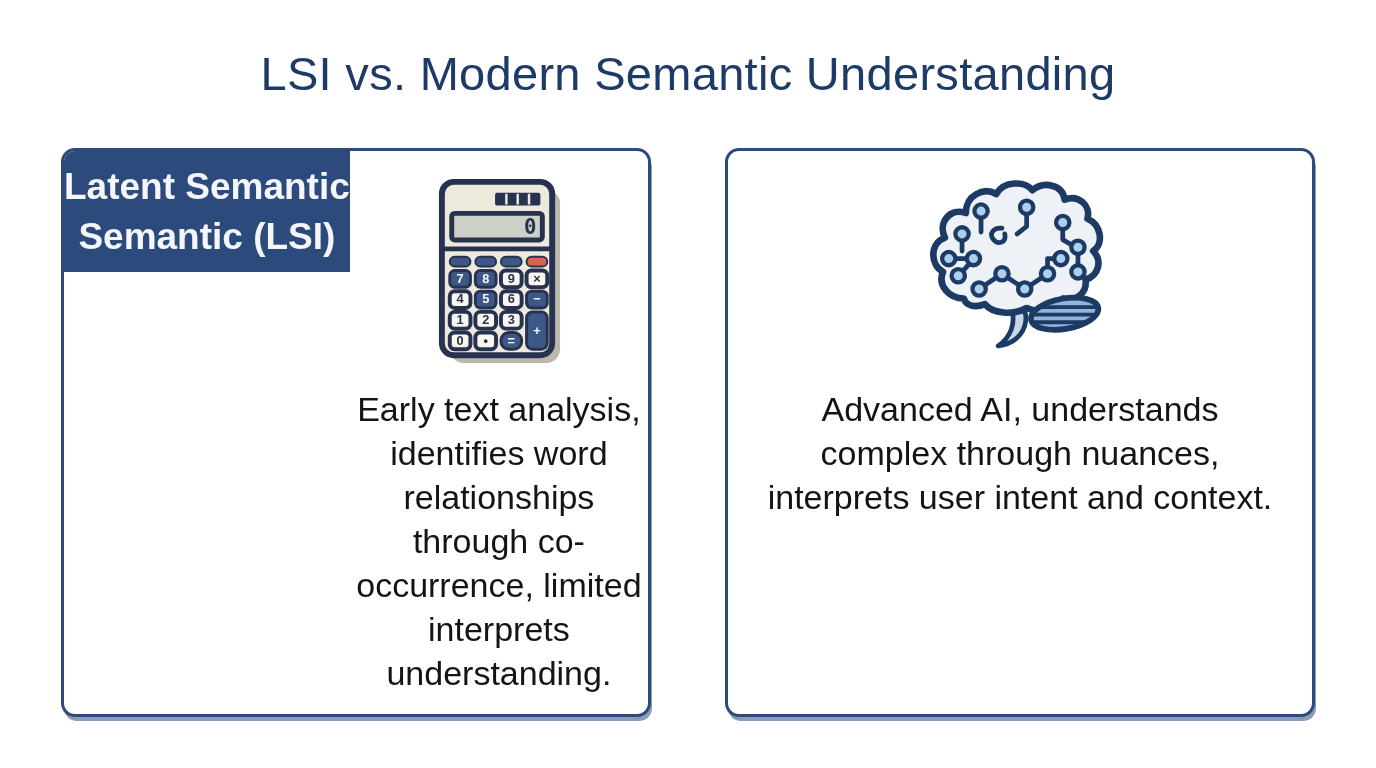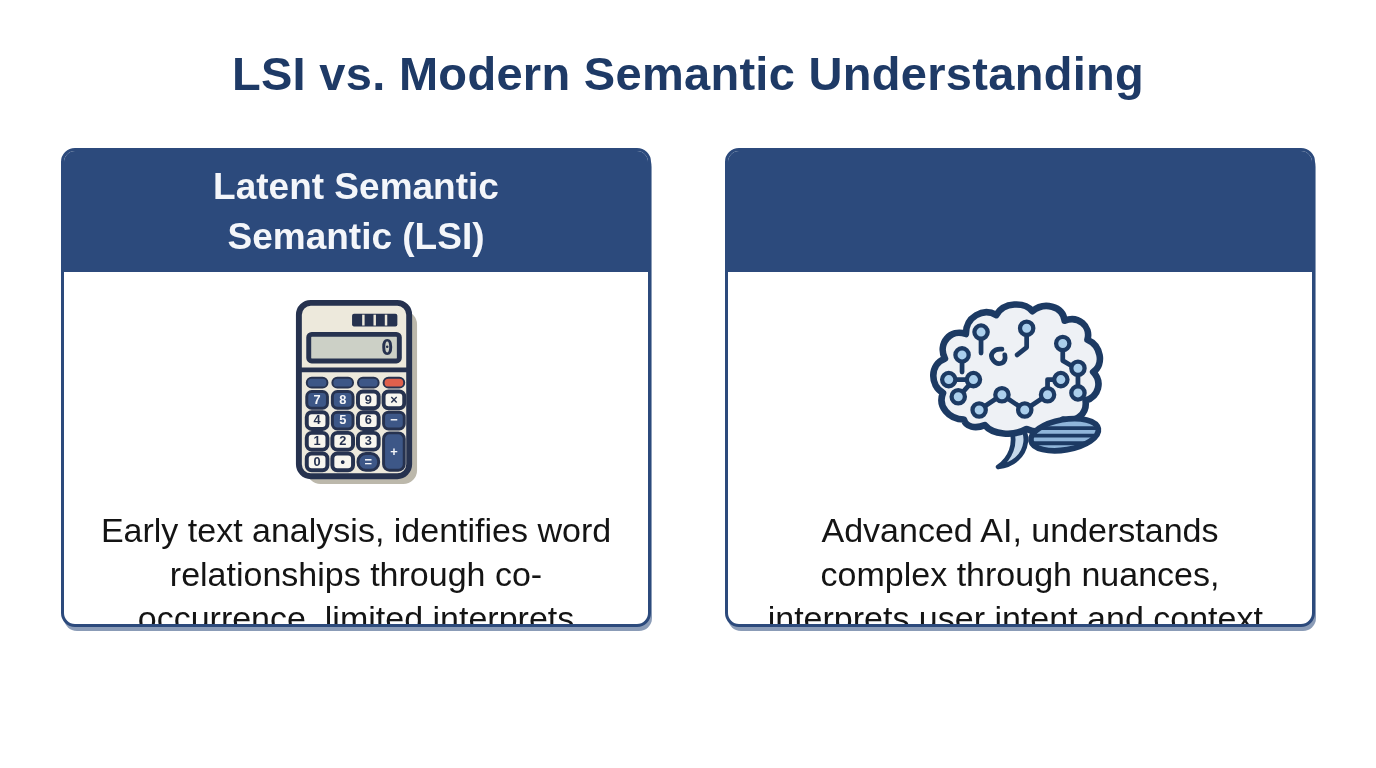--- a/index.html
+++ b/index.html
@@ -7,42 +7,41 @@
   body {
     background: var(--page-bg, #ffffff);
     font-family: "Liberation Sans", sans-serif;
   }
   .page { width: 1376px; height: 768px; position: relative; }
 
   .title {
     margin-top: 46px;
     text-align: center;
     font-size: 47px;
-    font-weight: 700;
+    font-weight: 400;
     letter-spacing: 0.3px;
     color: var(--title-text, #1e3a66);
   }
 
   .cards {
     display: flex;
     justify-content: center;
     gap: 74px;
     margin-top: 47px;
   }
 
   .card {
     width: 590px;
-    height: 479px;
+    height: 569px;
     background: #ffffff;
     border: 3px solid var(--navy, #2c4a7c);
     border-radius: 14px;
     overflow: hidden;
     box-shadow: 2px 5px 0 -1px rgba(44, 74, 124, 0.55);
     display: flex;
-    flex-direction: column;
   }
 
   .card-header {
     height: 121px;
     background: var(--navy, #2c4a7c);
     color: var(--header-text, #f4f6fa);
     display: flex;
     flex-direction: column;
     align-items: center;
     justify-content: center;

